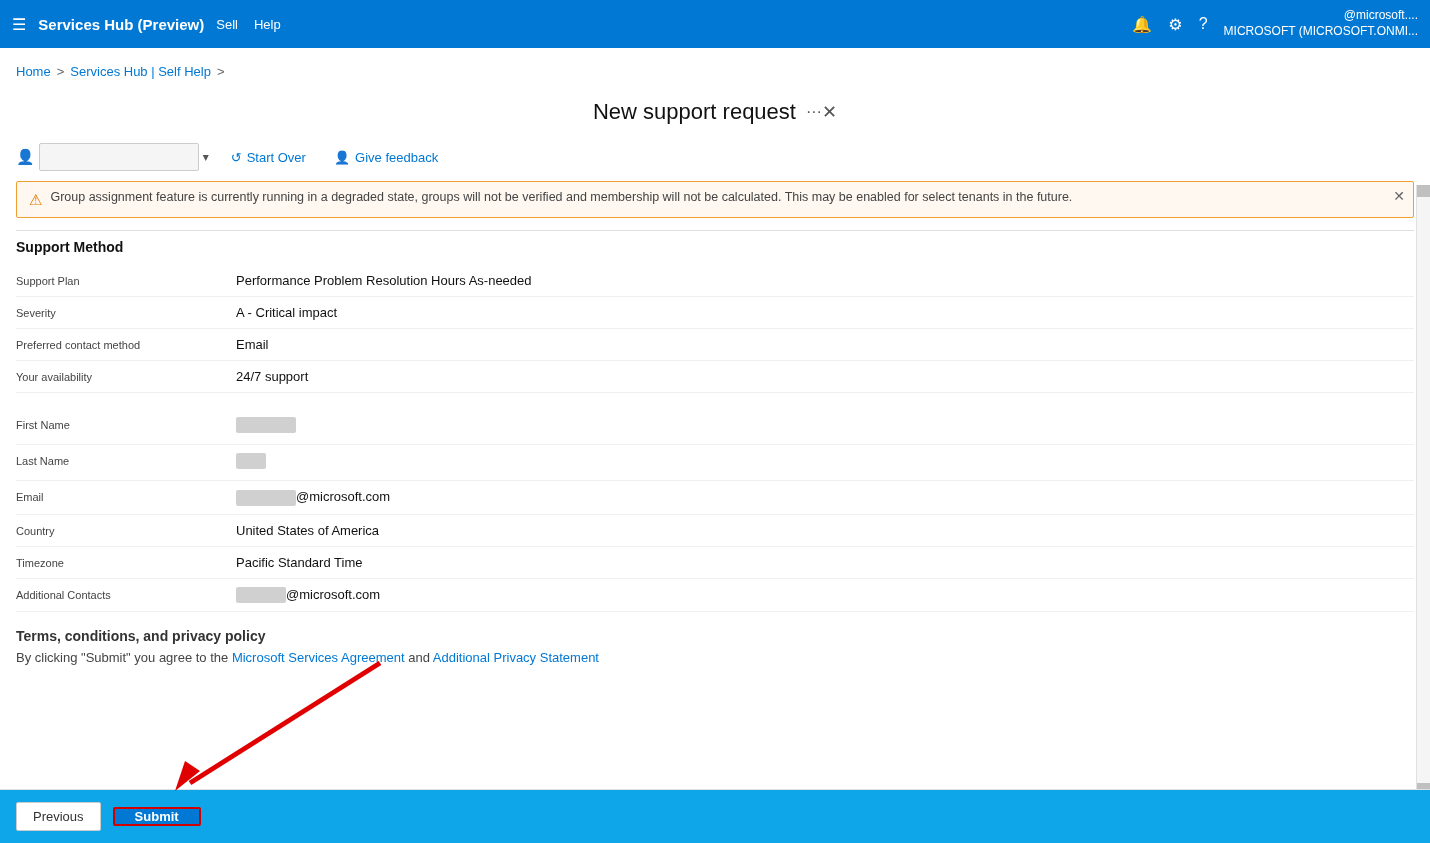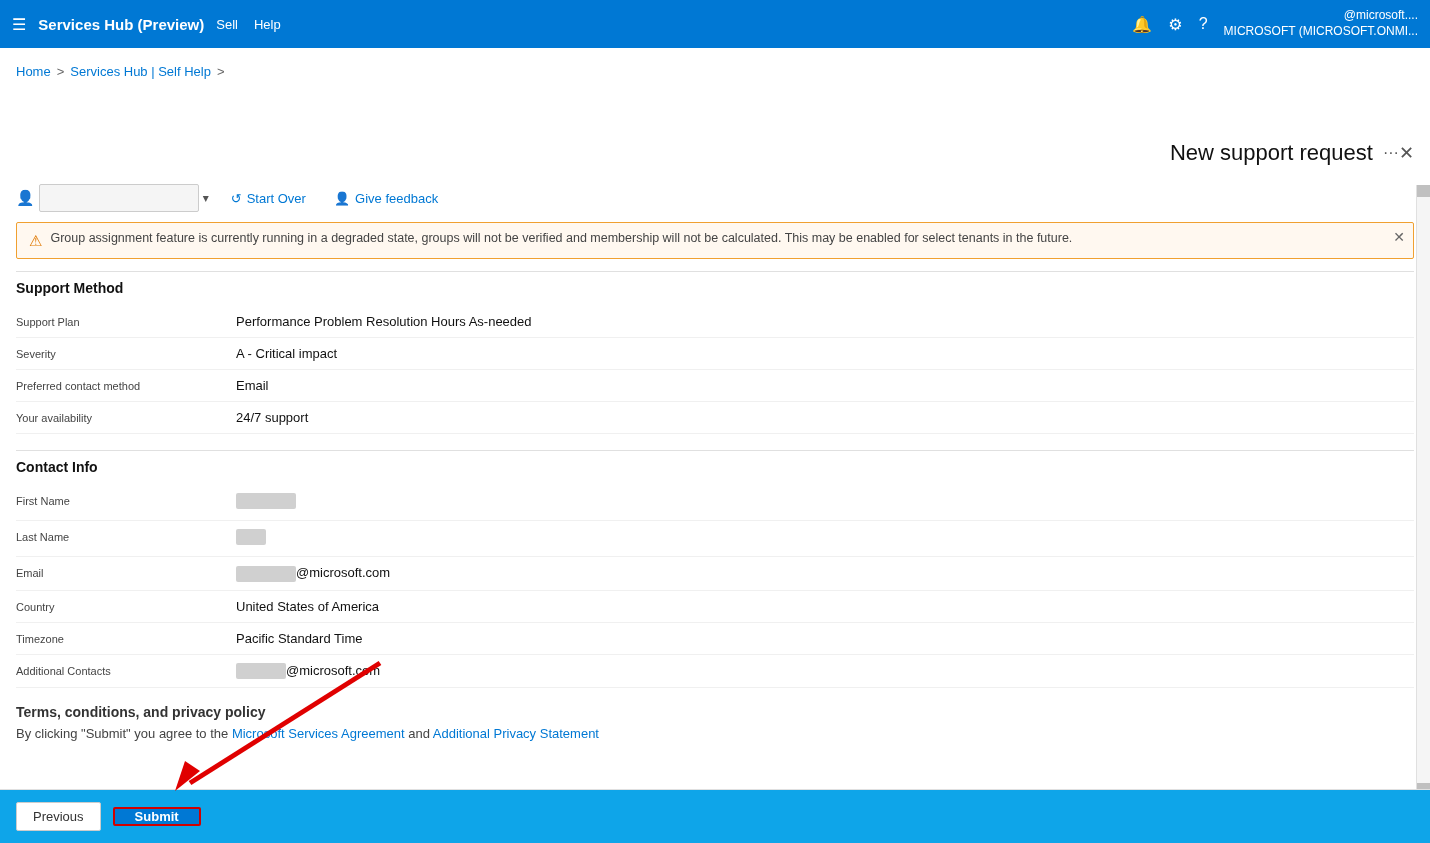--- a/index.html
+++ b/index.html
@@ -31,22 +31,21 @@
       gap: 6px;
     }
     .breadcrumb a { color: #0078d4; text-decoration: none; }
     .breadcrumb .sep { color: #666; }
 
     
     .page-header {
       padding: 4px 16px 12px 16px;
       display: flex;
       align-items: center;
-      justify-content: flex-end;
-      margin-top: 41px;
+      justify-content: center;
     }
     .page-header-left { display: flex; align-items: center; gap: 10px; }
     .page-title { font-size: 22px; font-weight: 300; color: #111; }
     .ellipsis-btn { color: #555; cursor: pointer; font-size: 16px; }
     .close-btn { color: #555; cursor: pointer; font-size: 18px; }
 
     
     .toolbar {
       padding: 6px 16px 10px 16px;
       display: flex;
@@ -280,21 +279,20 @@
     <span class="form-value">Email</span>
   </div>
 
   <div class="form-row">
     <span class="form-label">Your availability</span>
     <span class="form-value">24/7 support</span>
   </div>
 
   <div class="section-gap"></div>
 
-  <div class="section-header">Contact Info</div>
 
   <div class="form-row">
     <span class="form-label">First Name</span>
     <span class="form-value">
       <span style="display:inline-block; width:60px; height:16px; background:#d0d0d0; border-radius:2px;"></span>
     </span>
   </div>
 
   <div class="form-row">
     <span class="form-label">Last Name</span>

